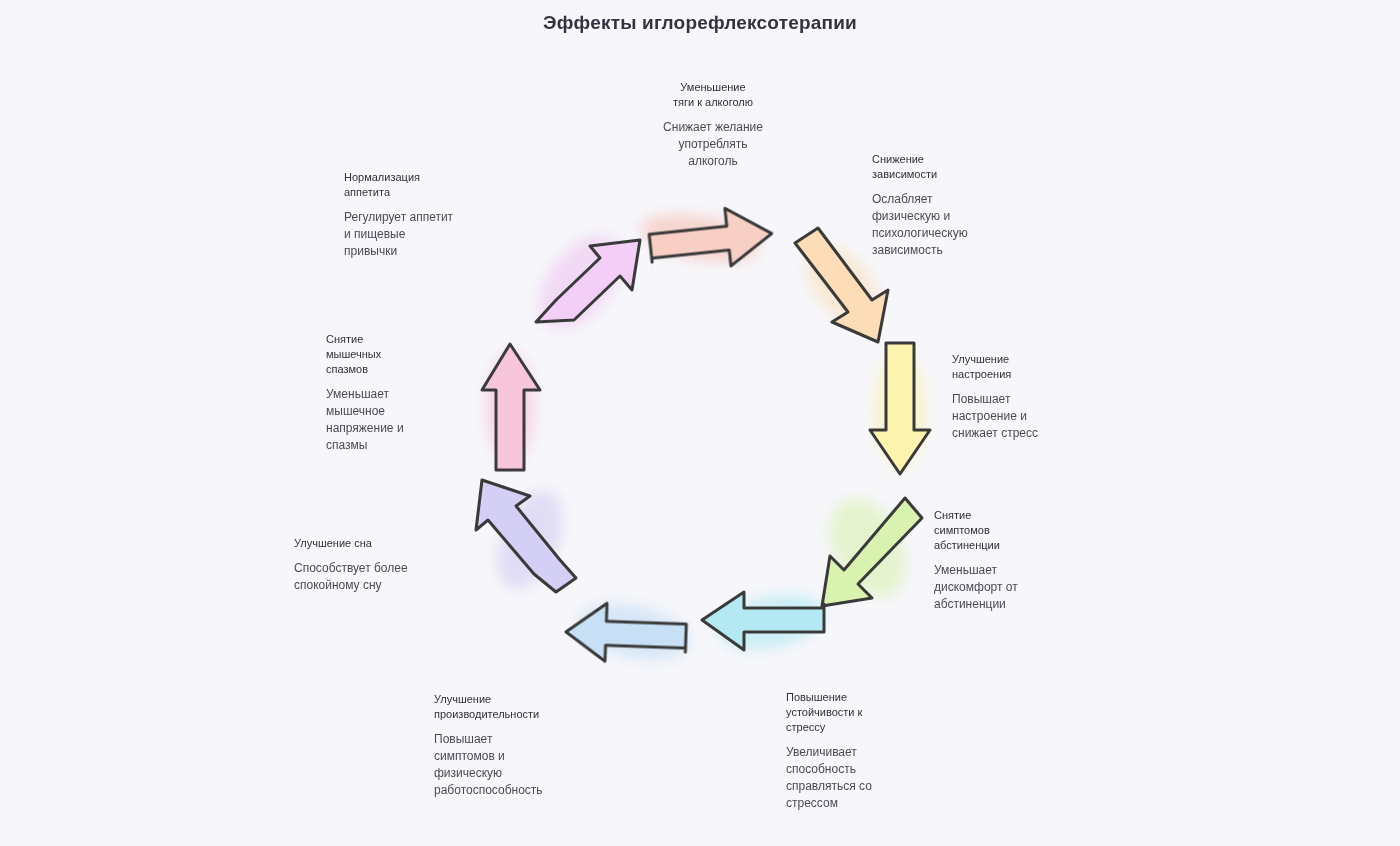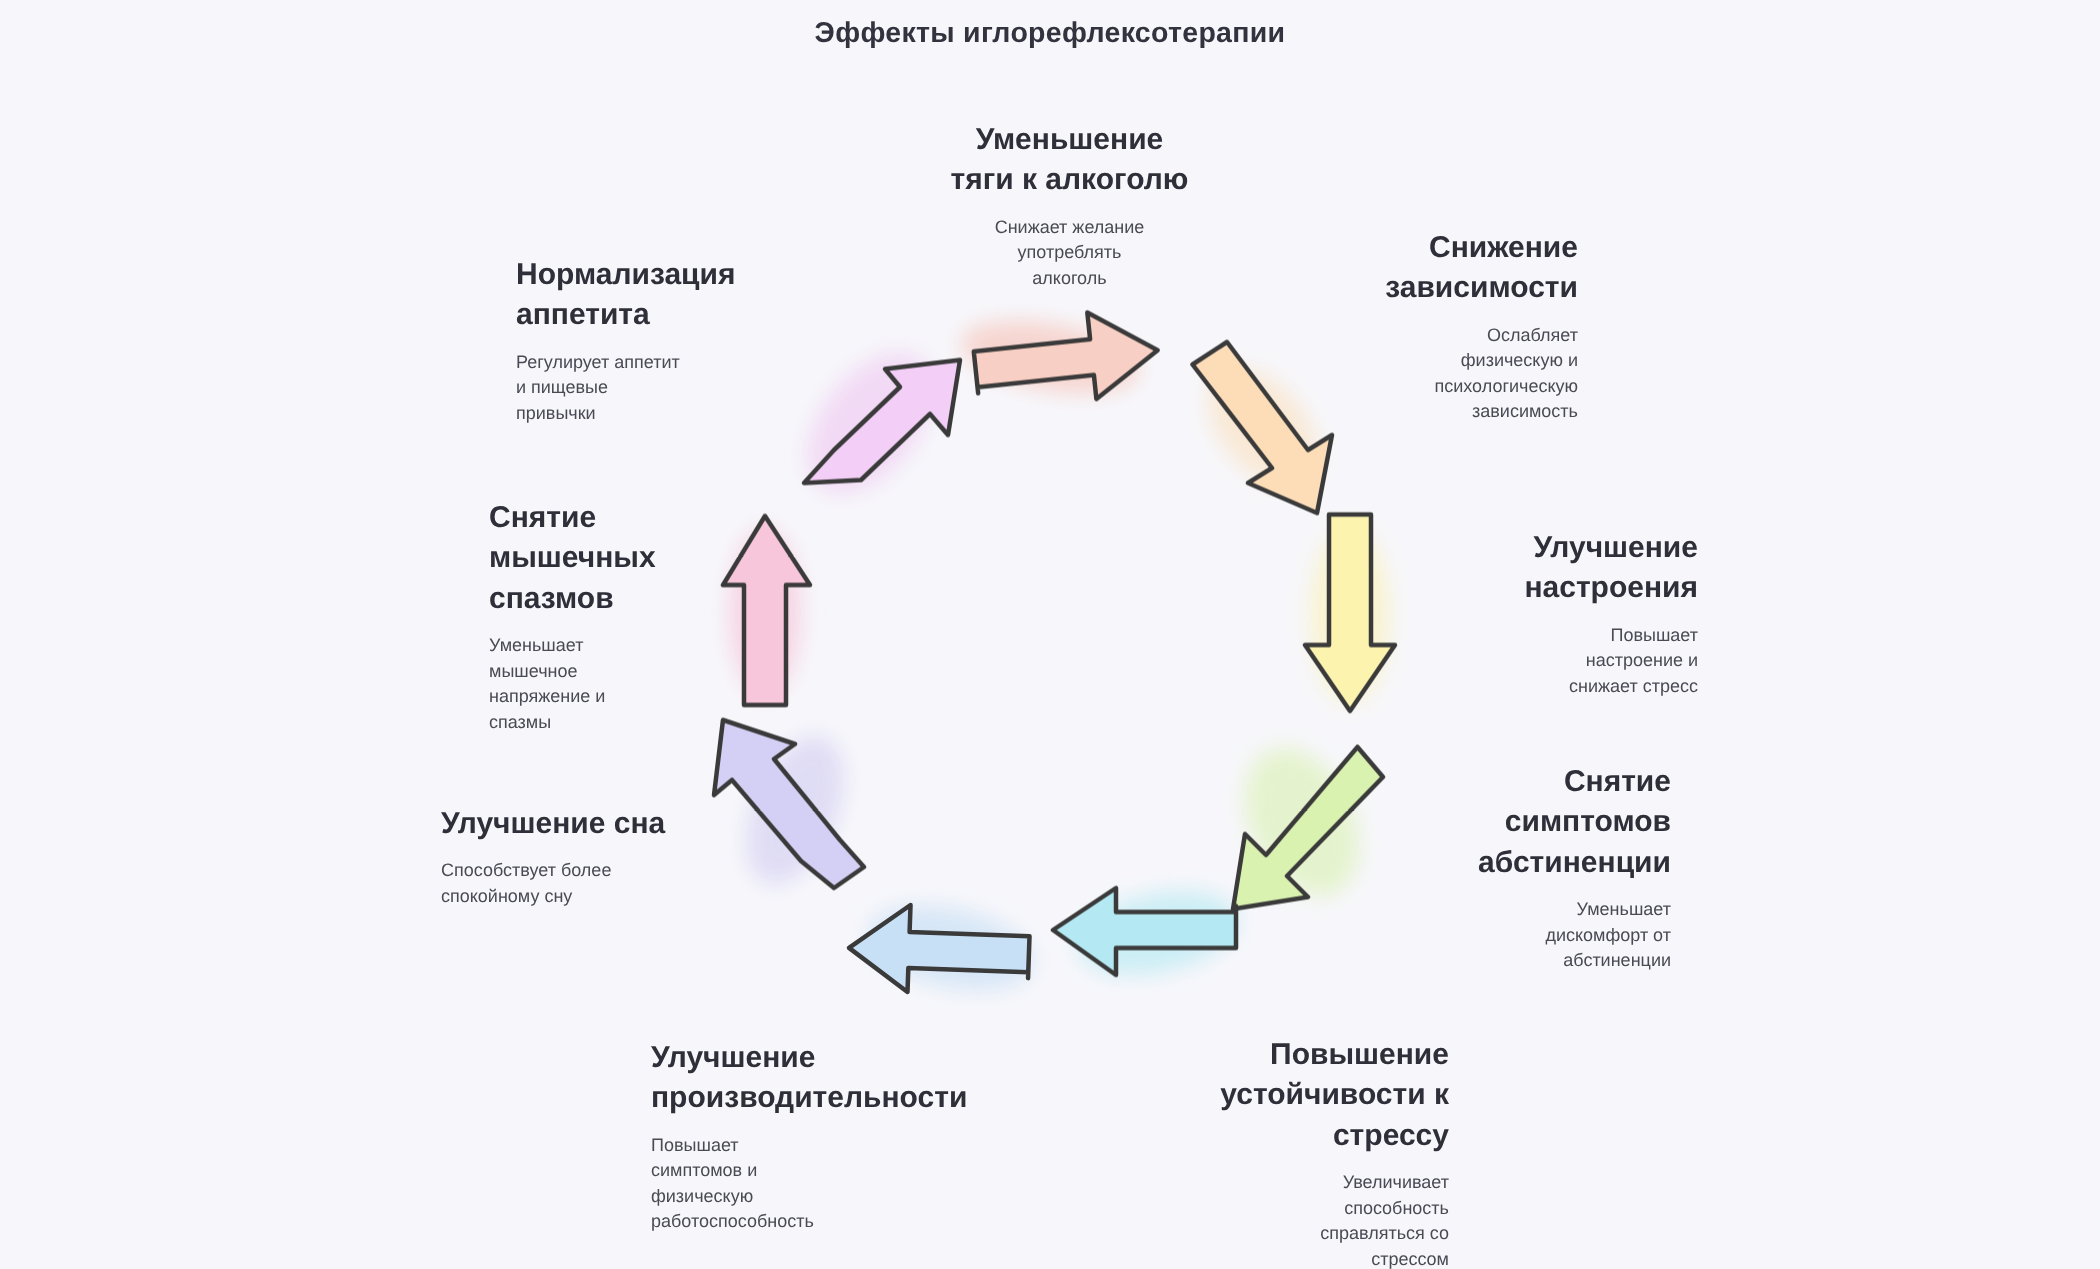--- a/index.html
+++ b/index.html
@@ -37,32 +37,32 @@
     position: absolute;
     top: 0;
     left: 0;
     width: 1400px;
     height: 846px;
   }
   .node {
     position: absolute;
   }
   .node .node-title {
-    font-size: 20px;
-    font-weight: bold;
+    font-size: 11px;
+    font-weight: normal;
     color: #2f2f3a;
     line-height: 1.35;
   }
   .node .node-desc {
     font-size: 12px;
     color: #4a4a55;
     line-height: 1.42;
     margin-top: 9px;
   }
-  .align-left { text-align: right; }
+  .align-left { text-align: left; }
   .align-right { text-align: left; }
   .align-center { text-align: center; }
 
   
   #node-0 { left: 618px; top: 80px; width: 190px; }
   #node-1 { left: 872px; top: 152px; width: 180px; }
   #node-2 { left: 952px; top: 352px; width: 180px; }
   #node-3 { left: 934px; top: 508px; width: 180px; }
   #node-4 { left: 786px; top: 690px; width: 180px; }
   #node-5 { left: 434px; top: 692px; width: 190px; }

